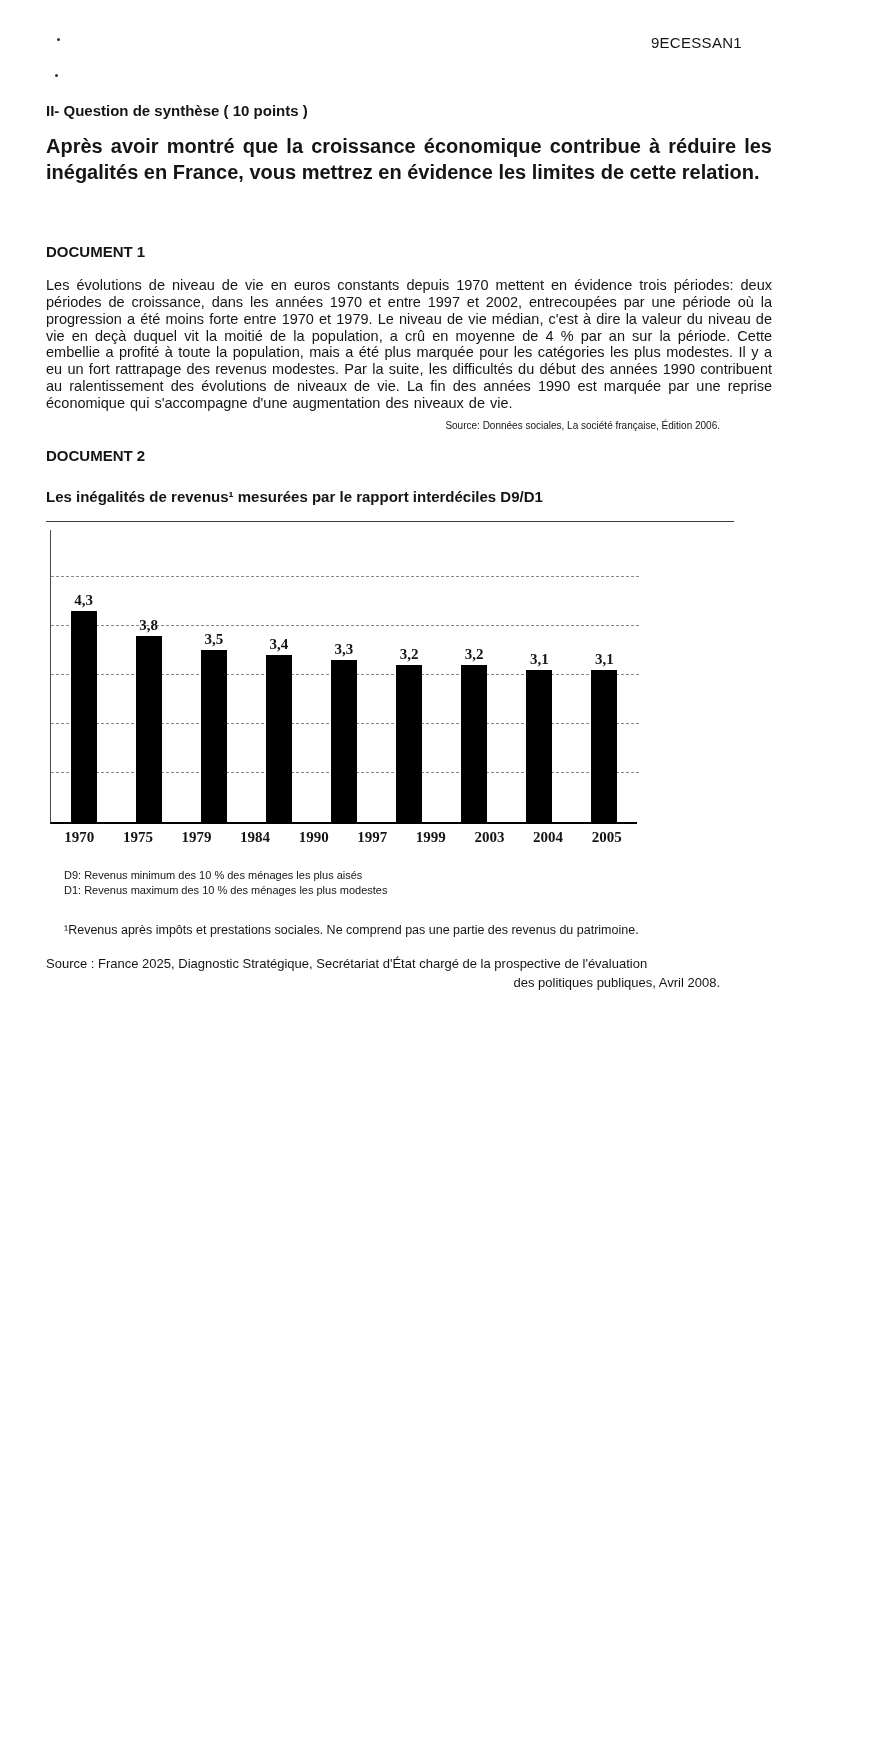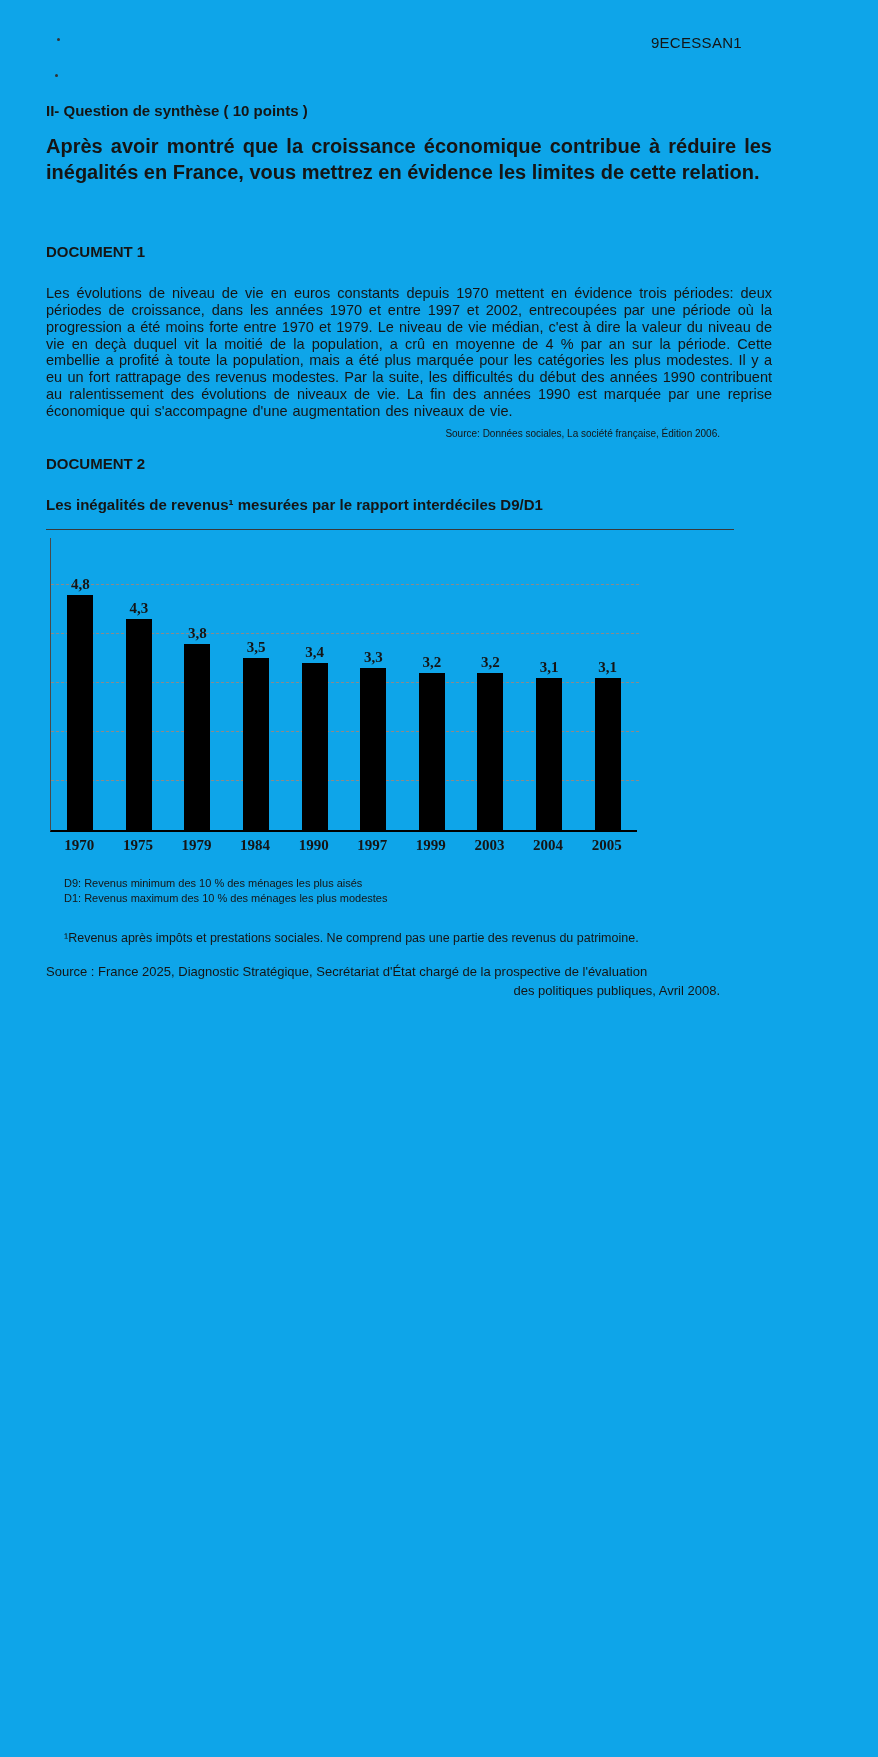--- a/index.html
+++ b/index.html
@@ -1,20 +1,20 @@
 <!DOCTYPE html>
 <html><head>
 <meta charset="utf-8">
 <style>
   html,body { margin:0; padding:0; background:#e8e8e8; }
   .page {
     position:relative;
     width:878px; height:1757px;
     margin:0 auto;
-    background:#0ea5e9;
+    background:#ffffff;
     font-family:"Liberation Sans", sans-serif;
     color:#151515;
     overflow:hidden;
   }
   .ref-code {
     position:absolute; top:34px; right:136px;
     font-size:15px; letter-spacing:0.3px;
   }
   .scan-dot { position:absolute; width:3px; height:3px; background:#333; border-radius:50%; }
   .dot1 { top:38px; left:57px; }
@@ -23,21 +23,21 @@
   .content { padding:102px 106px 0 46px; }
 
   .q-title { font-size:15px; font-weight:bold; margin:0; }
   .q-body  { font-size:20px; font-weight:bold; text-align:justify; line-height:1.28; margin:15px 0 0 0; }
 
   .doc-heading { font-size:15px; font-weight:bold; margin:58px 0 0 0; }
   .doc-heading.second { margin-top:16px; }
 
   .doc-body {
     font-size:14.5px; line-height:1.16; text-align:justify;
-    margin:25px 0 0 0; word-spacing:1px;
+    margin:17px 0 0 0; word-spacing:1px;
   }
   .doc1-source {
     font-size:10px; text-align:right; padding-right:52px; margin:8px 0 0 0;
   }
 
   .doc2-title { font-size:15px; font-weight:bold; margin:24px 0 12px 0; }
 
   
   .chart-outer {
     margin-top:16px;
@@ -114,24 +114,20 @@
       <div class="chart-plot">
         <div>
             <div class="gridline" style="bottom: 49px;"></div>
             <div class="gridline" style="bottom: 98px;"></div>
             <div class="gridline" style="bottom: 147px;"></div>
             <div class="gridline" style="bottom: 196px;"></div>
             <div class="gridline" style="bottom: 245px;"></div>
           </div>
         <div class="bars">
             <div class="bar-col">
-              <div class="bar-value">4,8</div>
-              <div class="bar" style="height: 235.2px; background: rgb(0, 0, 0);"></div>
-            </div>
-            <div class="bar-col">
               <div class="bar-value">4,3</div>
               <div class="bar" style="height: 210.7px; background: rgb(0, 0, 0);"></div>
             </div>
             <div class="bar-col">
               <div class="bar-value">3,8</div>
               <div class="bar" style="height: 186.2px; background: rgb(0, 0, 0);"></div>
             </div>
             <div class="bar-col">
               <div class="bar-value">3,5</div>
               <div class="bar" style="height: 171.5px; background: rgb(0, 0, 0);"></div>

